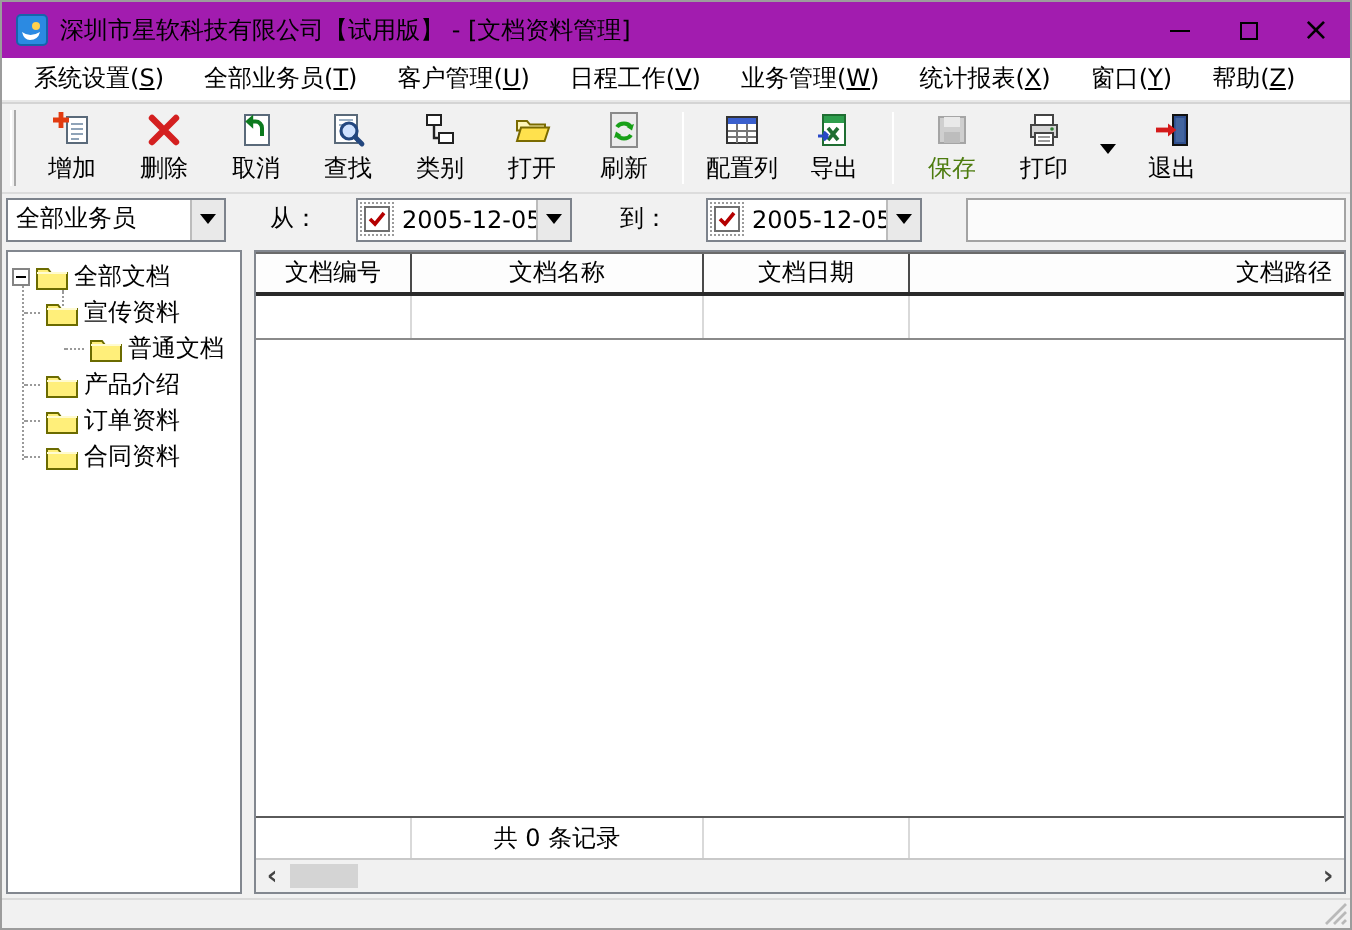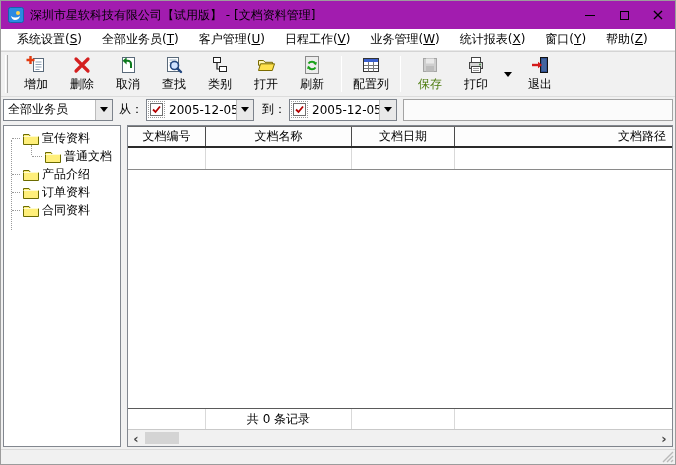--- a/index.html
+++ b/index.html
@@ -34,21 +34,21 @@
   .gripper { width:3px; height:38px; border-left:1px solid #fff; border-right:1px solid #a9a9a9; margin:0 5px 0 1px; }
   .tb-btn { display:flex; flex-direction:column; align-items:center; justify-content:center;
             min-width:46px; padding:1px 5px 2px; height:42px; }
   .tb-btn .lbl { margin-top:1px; white-space:nowrap; }
   .tb-btn.disabled .lbl { color:#4d7c0f; }
   .tb-sep { width:1px; height:36px; background:#c3c3c3; border-right:1px solid #fff; margin:0 6px; }
   .tb-drop { width:18px; height:42px; display:flex; align-items:center; justify-content:center; }
   .tri-down { width:0; height:0; border-left:4px solid transparent; border-right:4px solid transparent; border-top:5px solid #000; }
 
   
-  .filterbar { height:26px; background:#f1f1f1; display:flex; align-items:center; padding:1px 2px 2px 2px; flex:0 0 26px; }
+  .filterbar { height:26px; background:#f1f1f1; display:flex; align-items:center; padding:1px 2px 2px 2px; flex:0 0 26px;gap:16px; }
   .combo { height:22px; background:#fff; border:1px solid #7d838c; display:flex; align-items:center; }
   .combo .val { flex:1; padding-left:4px; white-space:nowrap; overflow:hidden; }
   .combo-btn { width:17px; height:20px; background:#e9e9e9; border-left:1px solid #bcbcbc;
                display:flex; align-items:center; justify-content:center; }
   .combo-sales { width:110px; }
   .combo-date { width:108px; margin:0 2px; }
   .filter-label { margin:0 1px 0 6px; white-space:nowrap; }
   .chk { width:13px; height:13px; background:#fff; border:1px solid #707070; margin:0 2px 0 3px;
          outline:1px dotted #9a9a9a; outline-offset:1px; display:flex; align-items:center; justify-content:center; }
   .empty-band { flex:1; height:22px; background:#fbfbfb; border:1px solid #a3a3a3; margin-left:4px; }
@@ -203,20 +203,29 @@
 
     <div class="tb-btn">
       <svg width="20" height="20" viewBox="0 0 20 20">
         <rect x="2.5" y="3.5" width="15" height="13" fill="#fff" stroke="#333"></rect>
         <rect x="3" y="4" width="14" height="3" fill="#3a5fcd"></rect>
         <path d="M7.5 7v9.5M12.5 7v9.5M3 10.5h14M3 13.5h14" stroke="#777" stroke-width="1"></path>
       </svg>
       <span class="lbl">配置列</span>
     </div>
 
+    <div class="tb-btn">
+      <svg width="20" height="20" viewBox="0 0 20 20">
+        <rect x="4.5" y="2.5" width="11" height="15" fill="#fff" stroke="#1f6e32"></rect>
+        <rect x="5" y="3" width="10" height="3.5" fill="#2e9e4d"></rect>
+        <path d="M7 9 l5 6 M12 9 l-5 6" stroke="#1f6e32" stroke-width="1.8"></path>
+        <path d="M2 13 h5 M7 13 l-2.2 -2 M7 13 l-2.2 2" stroke="#2848c8" stroke-width="1.6" fill="none"></path>
+      </svg>
+      <span class="lbl">导出</span>
+    </div>
 
     <div class="tb-sep"></div>
 
     <div class="tb-btn disabled">
       <svg width="20" height="20" viewBox="0 0 20 20">
         <rect x="3.5" y="3.5" width="13" height="13" fill="#cfcfcf" stroke="#a5a5a5"></rect>
         <rect x="6" y="3.5" width="8" height="5" fill="#e9e9e9"></rect>
         <rect x="6" y="11" width="8" height="5.5" fill="#bdbdbd"></rect>
       </svg>
       <span class="lbl">保存</span>
@@ -286,20 +295,30 @@
 
     <div class="empty-band"></div>
   </div>
 
   <div class="content">
 
     <div class="tree">
       <div class="vline"></div>
       <div class="vline2"></div>
 
+      <div class="tree-row">
+        <span class="expand-box">
+            <span class="minus"></span>
+          </span>
+        <svg class="tree-folder" width="16" height="13" viewBox="0 0 16 13">
+          <path d="M0.5 2.5 h5.5 l1.5 2 h8 v8 h-15 z" fill="#ffef7a" stroke="#6b6b00"></path>
+          <path d="M0.5 4.5 h15" stroke="#fffbd0" stroke-width="1"></path>
+        </svg>
+        <span>全部文档</span>
+      </div>
 
       <div class="tree-row">
         <span class="hconn"></span>
         <svg class="tree-folder" width="16" height="13" viewBox="0 0 16 13">
           <path d="M0.5 2.5 h5.5 l1.5 2 h8 v8 h-15 z" fill="#ffef7a" stroke="#6b6b00"></path>
           <path d="M0.5 4.5 h15" stroke="#fffbd0" stroke-width="1"></path>
         </svg>
         <span>宣传资料</span>
       </div>
 

